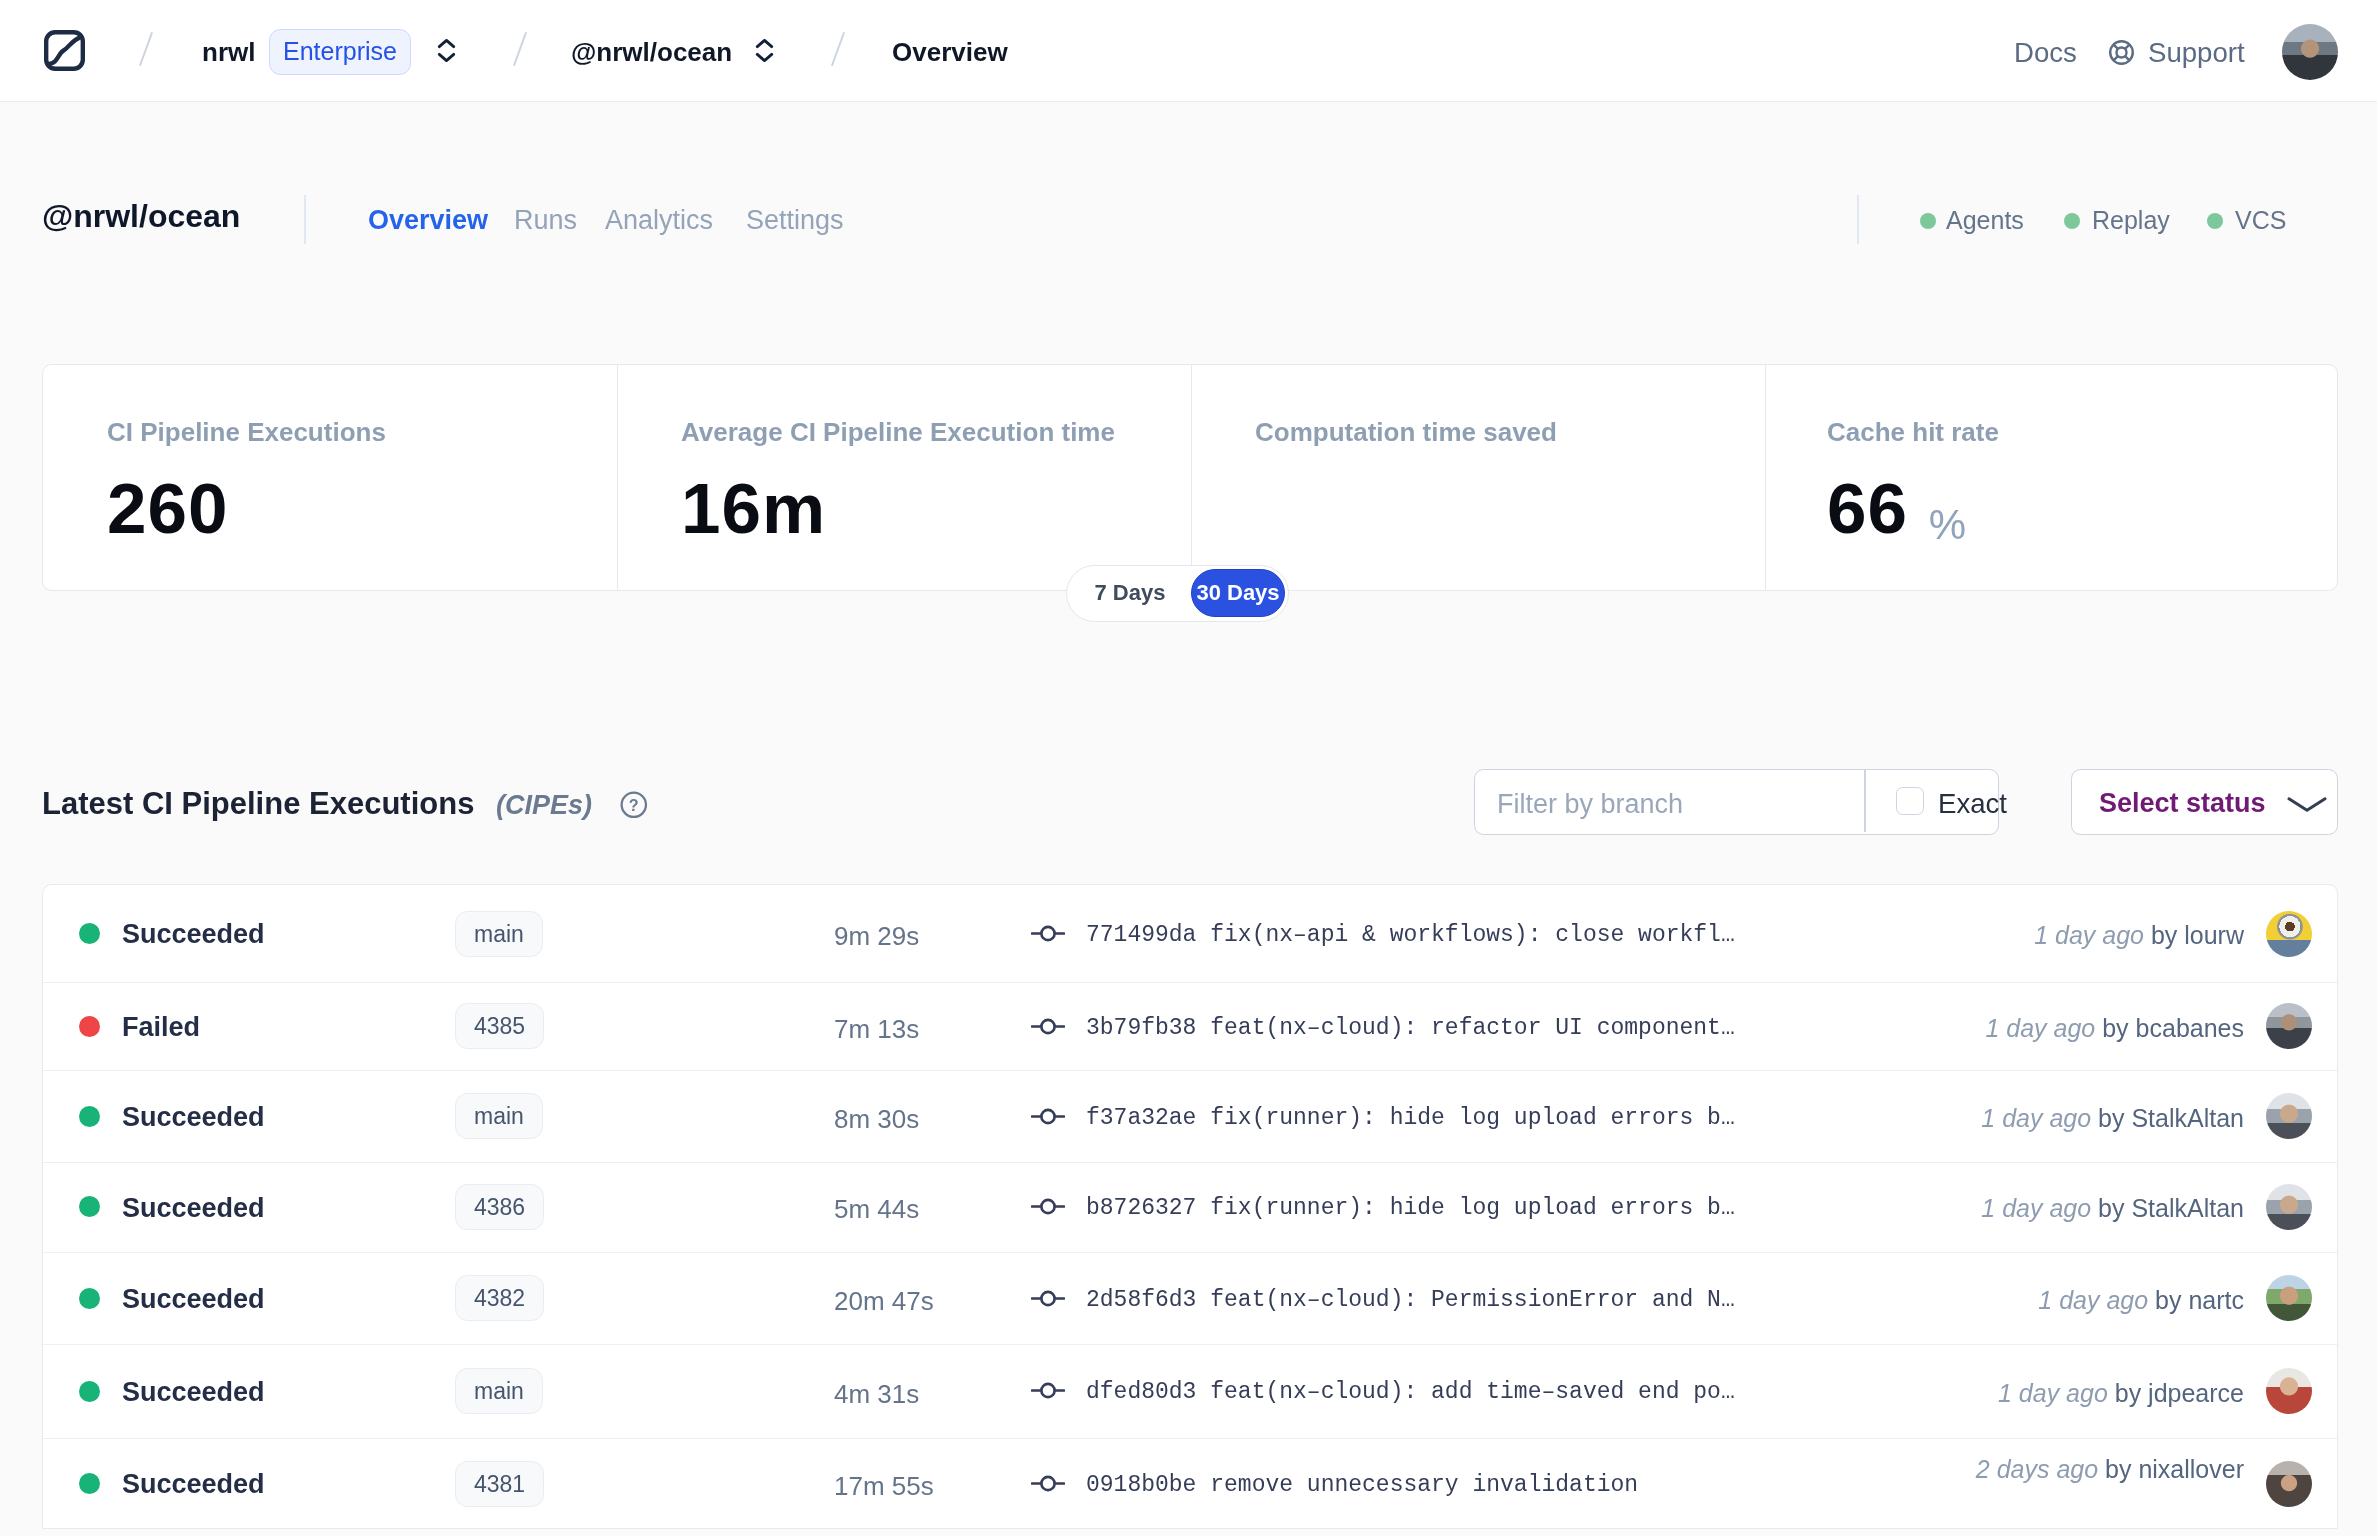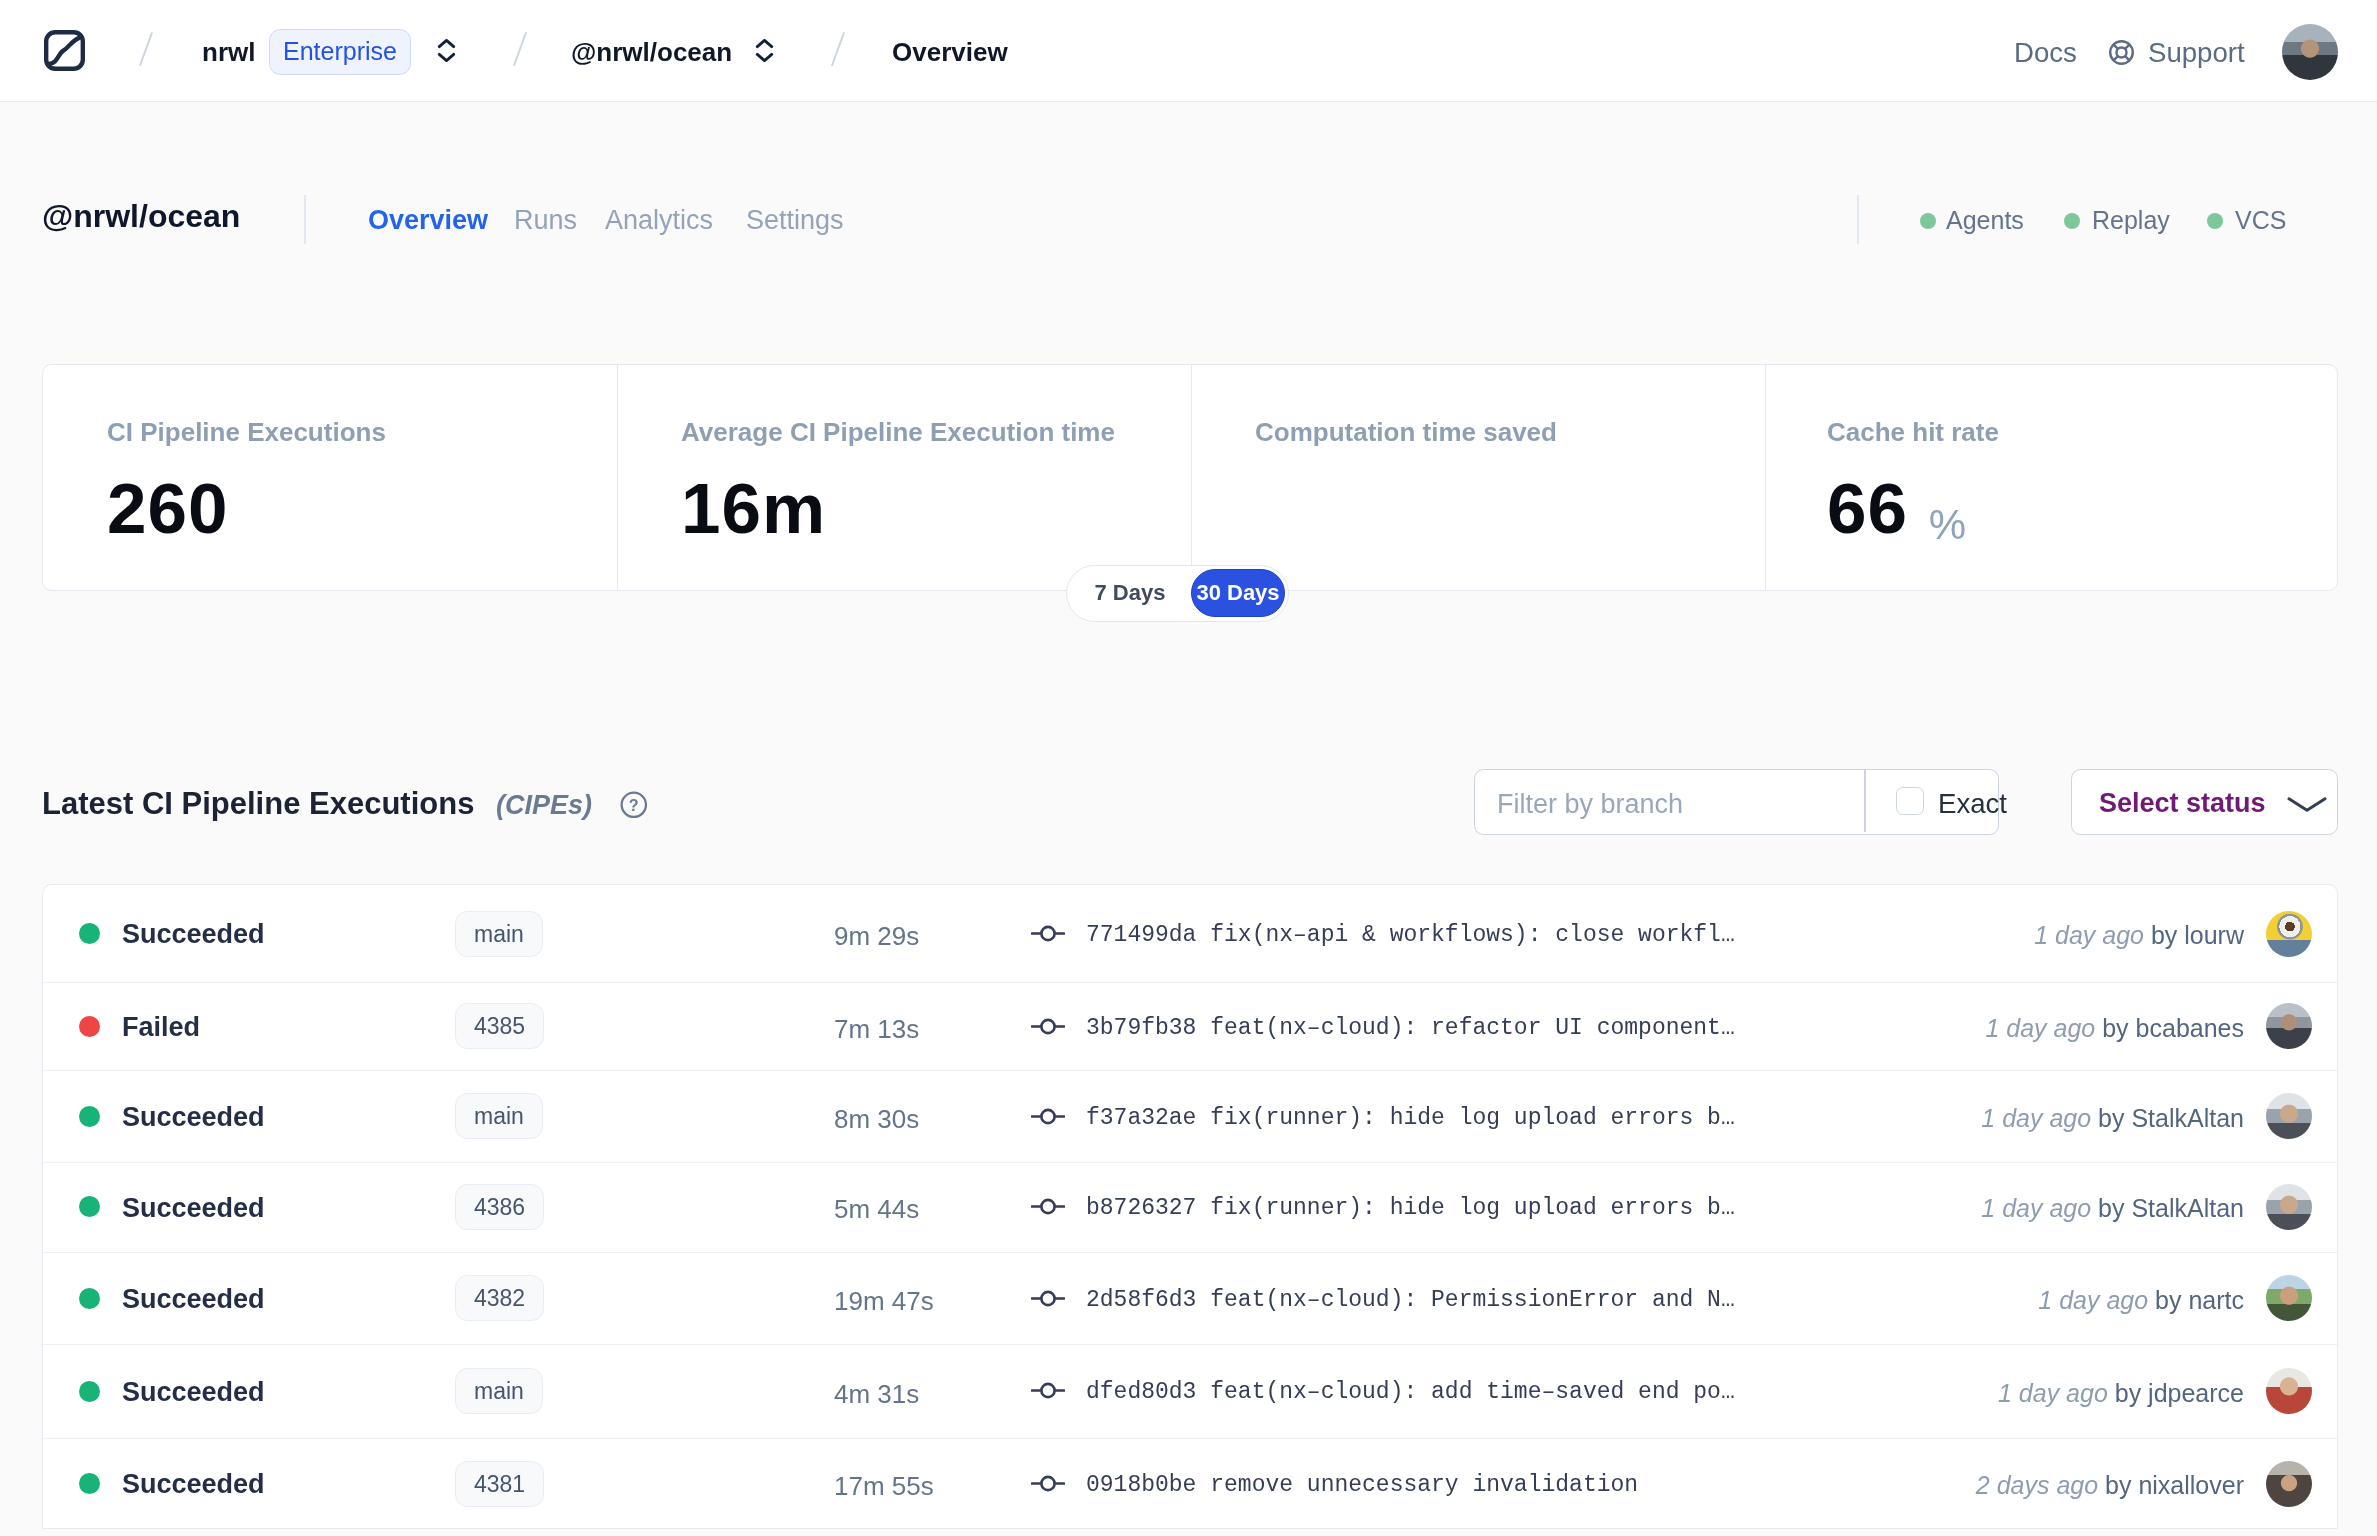--- a/index.html
+++ b/index.html
@@ -189,21 +189,21 @@
       <path d="M1 10 H10.5 M25.5 10 H35" stroke="#363d58" stroke-width="2.8" stroke-linecap="round"></path>
       <circle cx="18" cy="10" r="7" fill="none" stroke="#363d58" stroke-width="2.8"></circle>
     </svg>
     <div class="cmt" style="top:312px">b8726327 fix(runner): hide log upload errors b…</div>
     <div class="when" style="top:311px">1 day ago <b>by StalkAltan</b></div>
     <div class="av" style="top:299px;background:radial-gradient(circle at 50% 45%, #caa88b 0 8.6px, rgba(0,0,0,0) 9.5px), linear-gradient(180deg,#dfe3e8 0 35%, #9aa2ab 35% 65%, #4b5058 65% 100%)"></div>
     <div class="row" style="top:367px"></div>
     <div class="dot ok" style="top:403px"></div>
     <div class="st" style="top:401px">Succeeded</div>
     <div class="chip" style="top:390px">4382</div>
-    <div class="dur" style="top:403px">19m 47s</div>
+    <div class="dur" style="top:403px">20m 47s</div>
     <svg class="abs" style="left:988px;top:404px" width="34" height="19" viewBox="0 0 36 20">
       <path d="M1 10 H10.5 M25.5 10 H35" stroke="#363d58" stroke-width="2.8" stroke-linecap="round"></path>
       <circle cx="18" cy="10" r="7" fill="none" stroke="#363d58" stroke-width="2.8"></circle>
     </svg>
     <div class="cmt" style="top:404px">2d58f6d3 feat(nx–cloud): PermissionError and N…</div>
     <div class="when" style="top:403px">1 day ago <b>by nartc</b></div>
     <div class="av" style="top:390px;background:radial-gradient(circle at 50% 45%, #c99f7e 0 8.6px, rgba(0,0,0,0) 9.5px), linear-gradient(180deg,#bcd4e6 0 30%, #7fa86b 30% 62%, #42573a 62% 100%)"></div>
     <div class="row" style="top:459px"></div>
     <div class="dot ok" style="top:496px"></div>
     <div class="st" style="top:494px">Succeeded</div>
@@ -219,16 +219,16 @@
     <div class="row" style="top:553px"></div>
     <div class="dot ok" style="top:588px"></div>
     <div class="st" style="top:586px">Succeeded</div>
     <div class="chip" style="top:576px">4381</div>
     <div class="dur" style="top:588px">17m 55s</div>
     <svg class="abs" style="left:988px;top:589px" width="34" height="19" viewBox="0 0 36 20">
       <path d="M1 10 H10.5 M25.5 10 H35" stroke="#363d58" stroke-width="2.8" stroke-linecap="round"></path>
       <circle cx="18" cy="10" r="7" fill="none" stroke="#363d58" stroke-width="2.8"></circle>
     </svg>
     <div class="cmt" style="top:589px">0918b0be remove unnecessary invalidation</div>
-    <div class="when" style="top:588px">2 days ago <b>by nixallover</b></div>
+    <div class="when" style="top:572px">2 days ago <b>by nixallover</b></div>
     <div class="av" style="top:576px;background:radial-gradient(circle at 50% 48%, #caa183 0 7.6px, rgba(0,0,0,0) 8.6px), linear-gradient(180deg,#b8b2ac 0 30%, #4e4540 30% 100%)"></div>
   </div>
 
 
 </body></html>

